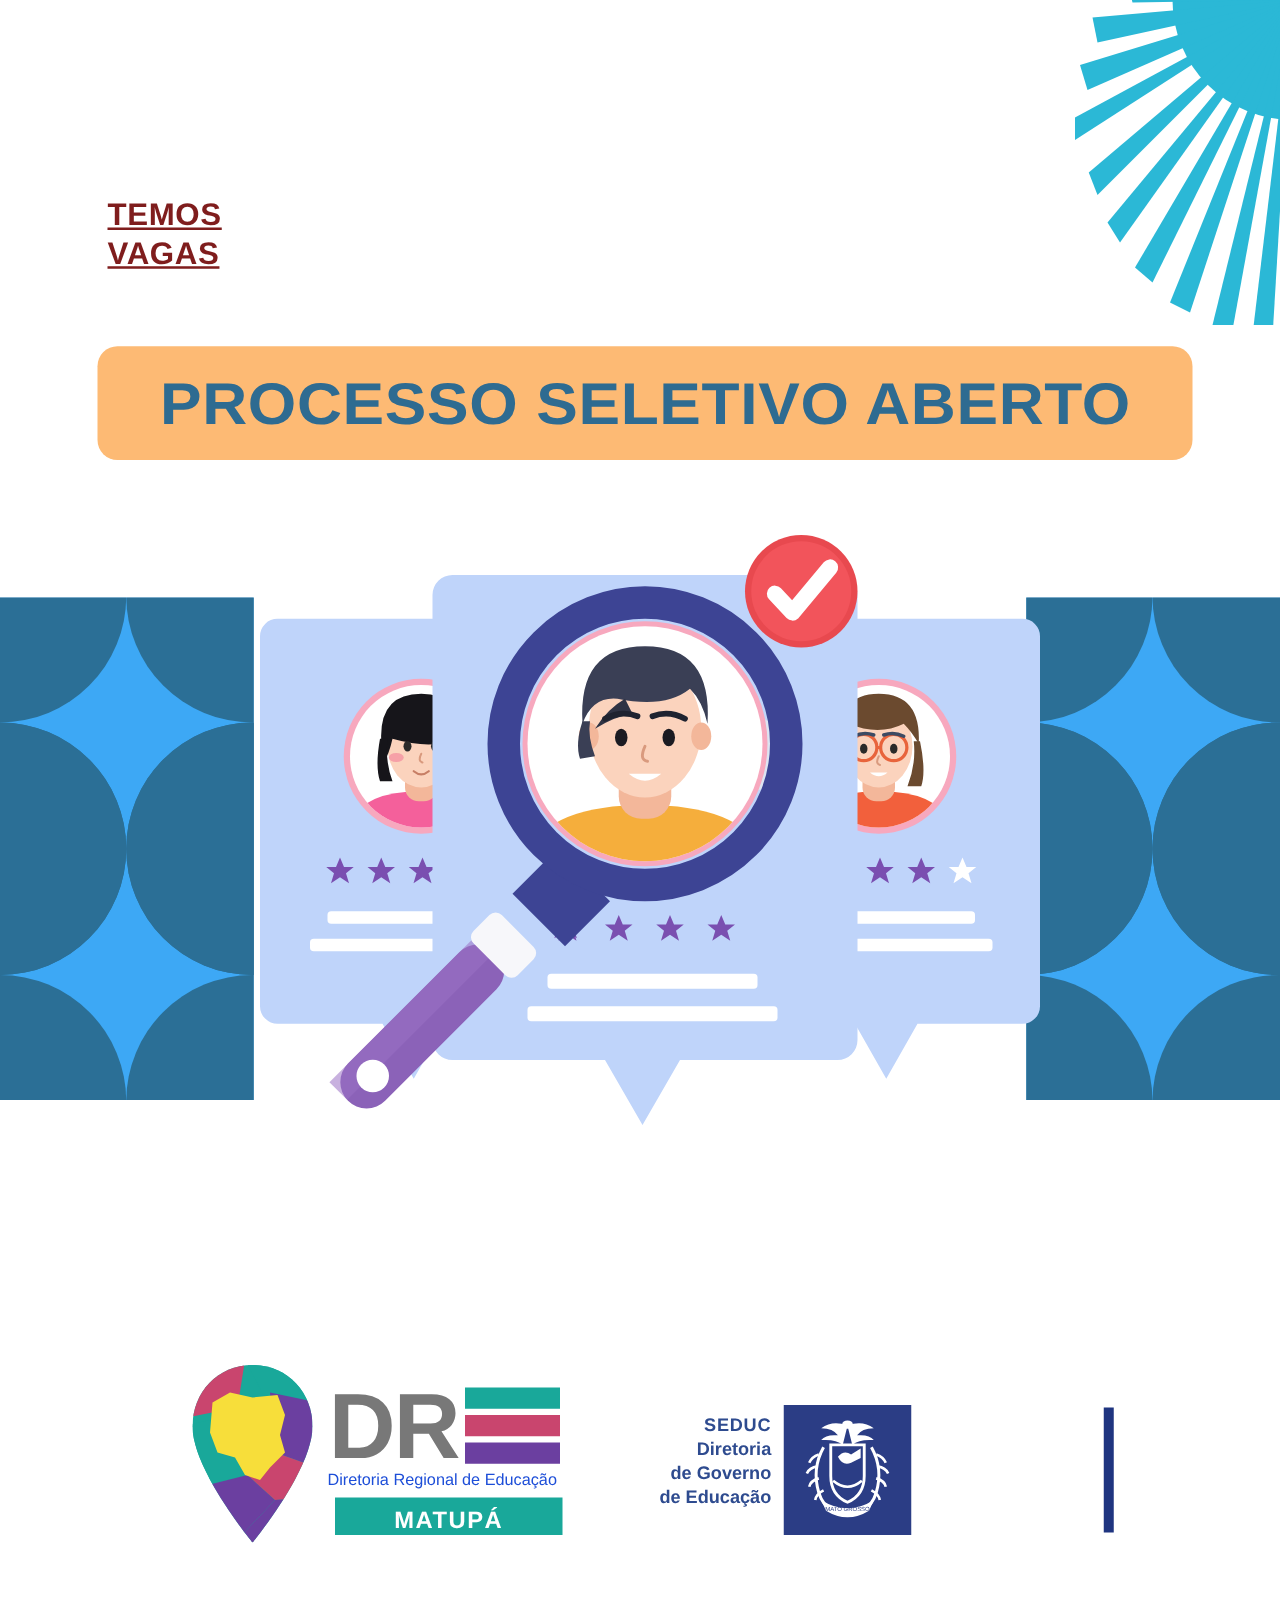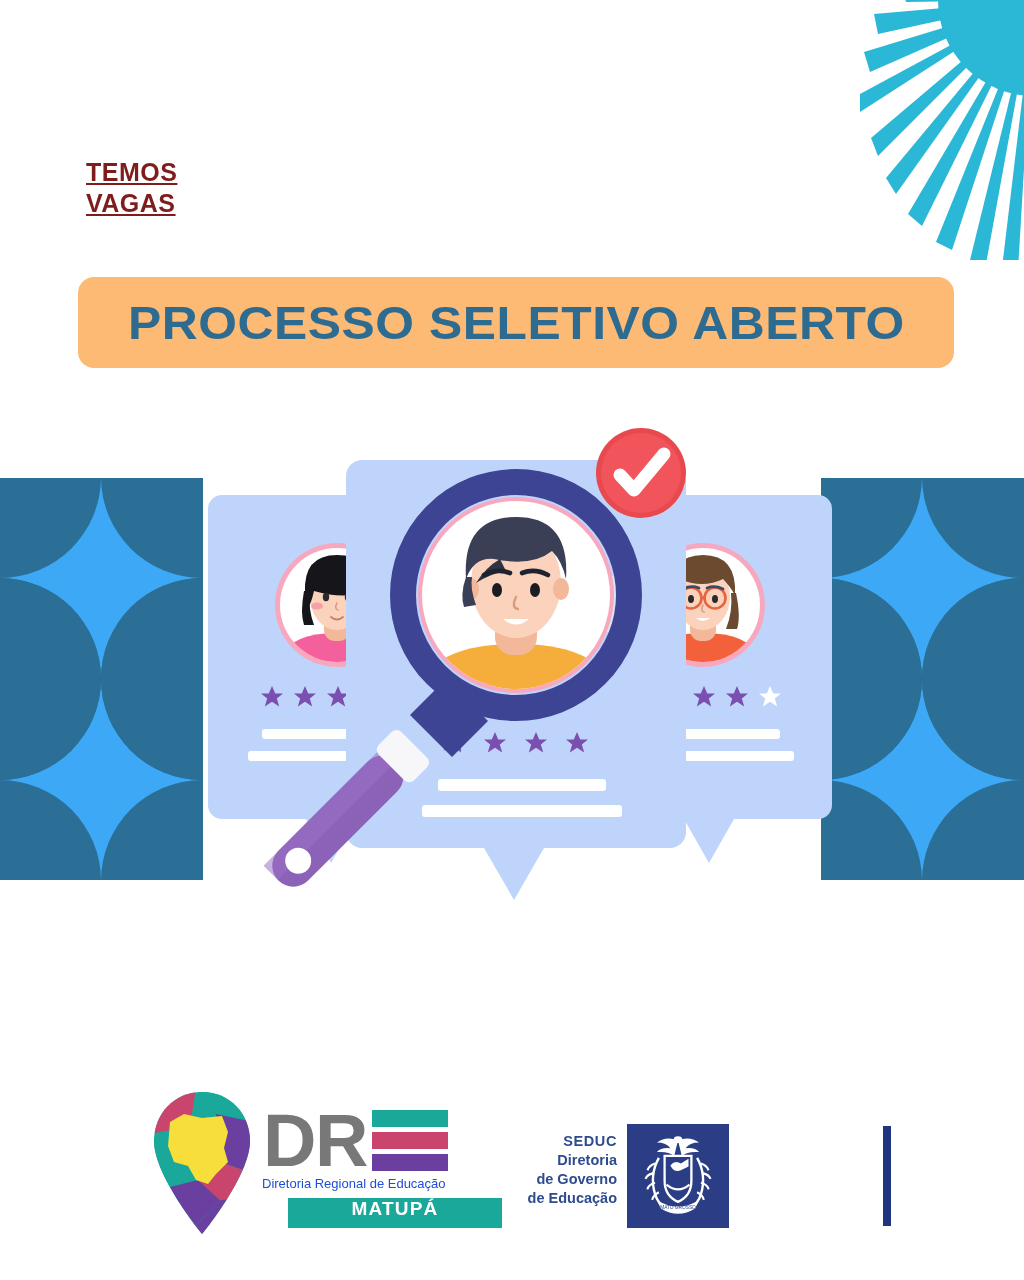--- a/index.html
+++ b/index.html
@@ -66,22 +66,22 @@
   }
   .gov-bar {
     position:absolute; left:378px; top:4px; width:8px; height:100px;
     background:#1F3580;
   }
   .dre-sub {
     position:absolute; left:112px; top:88px;
     font-size:13px; color:#1d4ed8; white-space:nowrap;
   }
   .dre-badge {
-    position:absolute; left:118px; top:110px; width:214px; height:30px;
-    background:#19A89A; display:flex; align-items:flex-start; justify-content:center;margin-left:20px;
+    position:absolute; left:118px; top:110px; width:182px; height:30px;
+    background:#19A89A; display:flex; align-items:flex-end; justify-content:center;
   }
   .dre-badge span {
     color:#ffffff; font-weight:bold; font-size:19px; letter-spacing:1.2px;
   }
 </style>
 </head>
 <body>
 
 <div class="poster">
 

